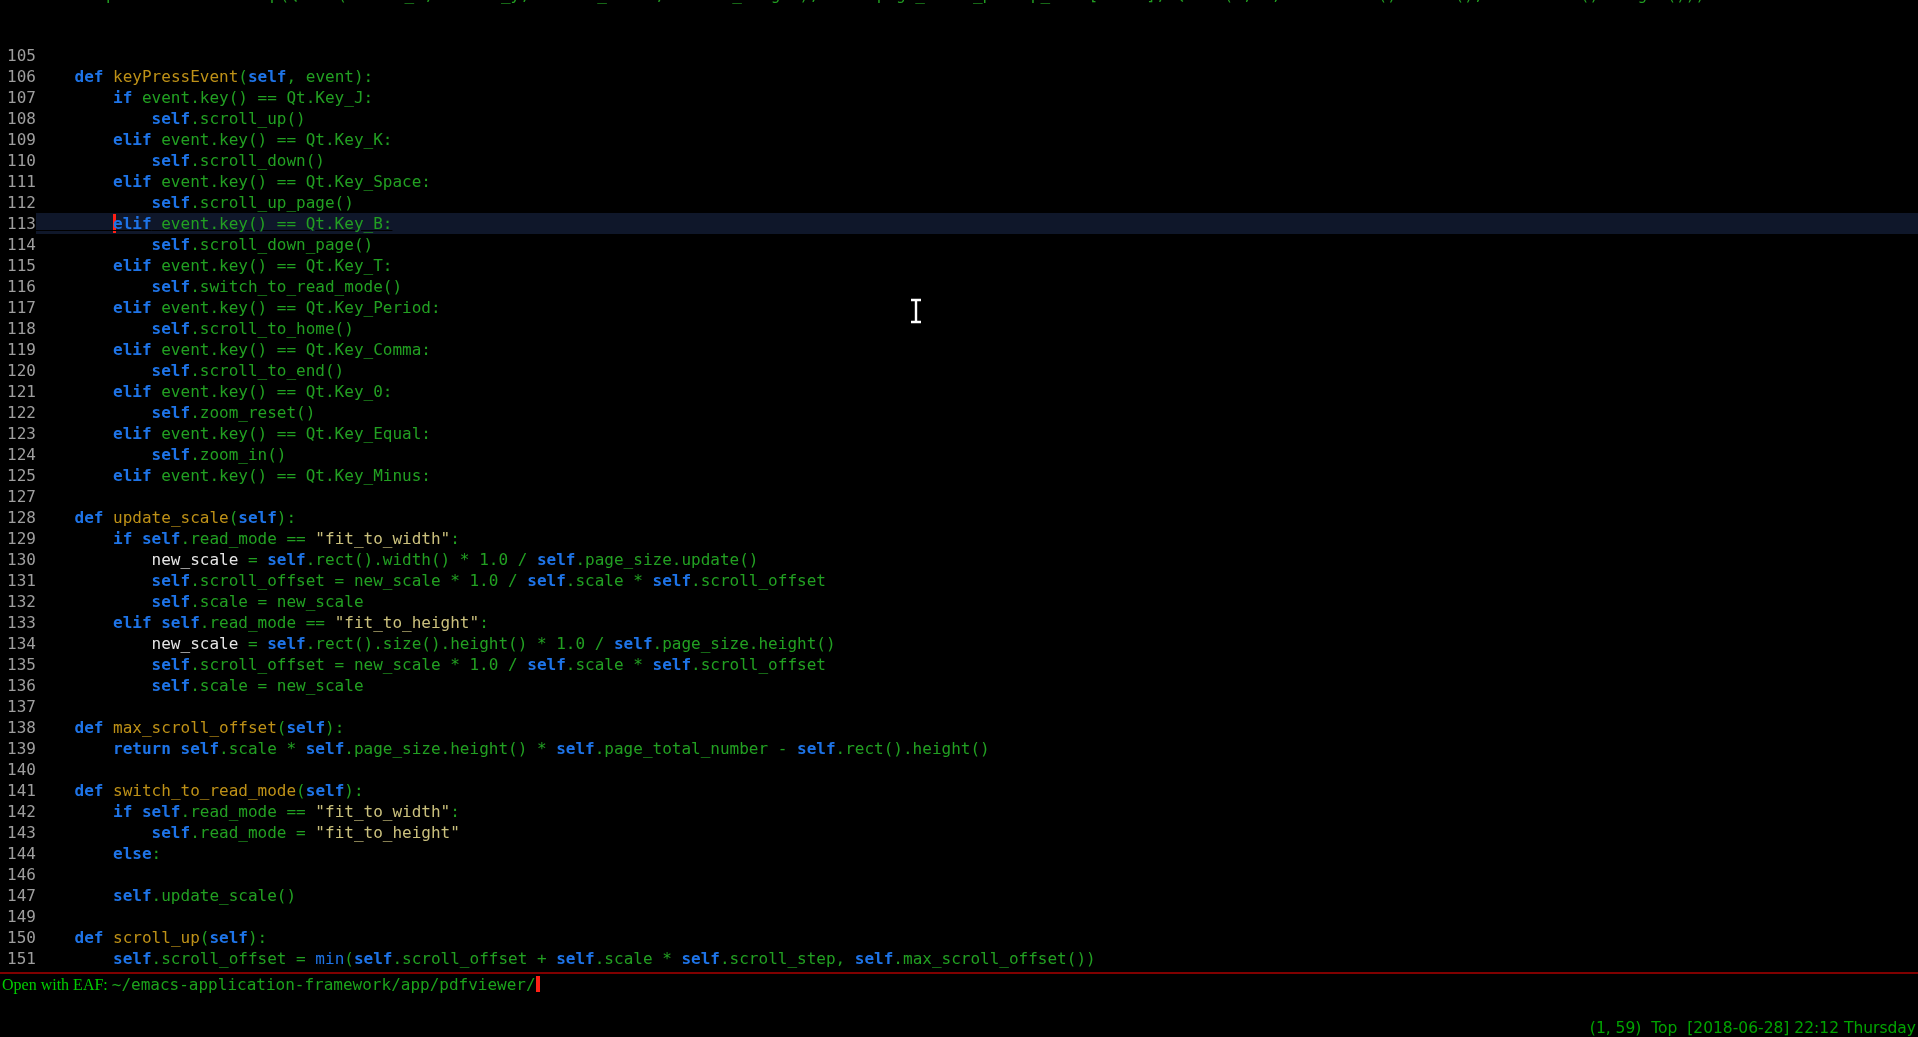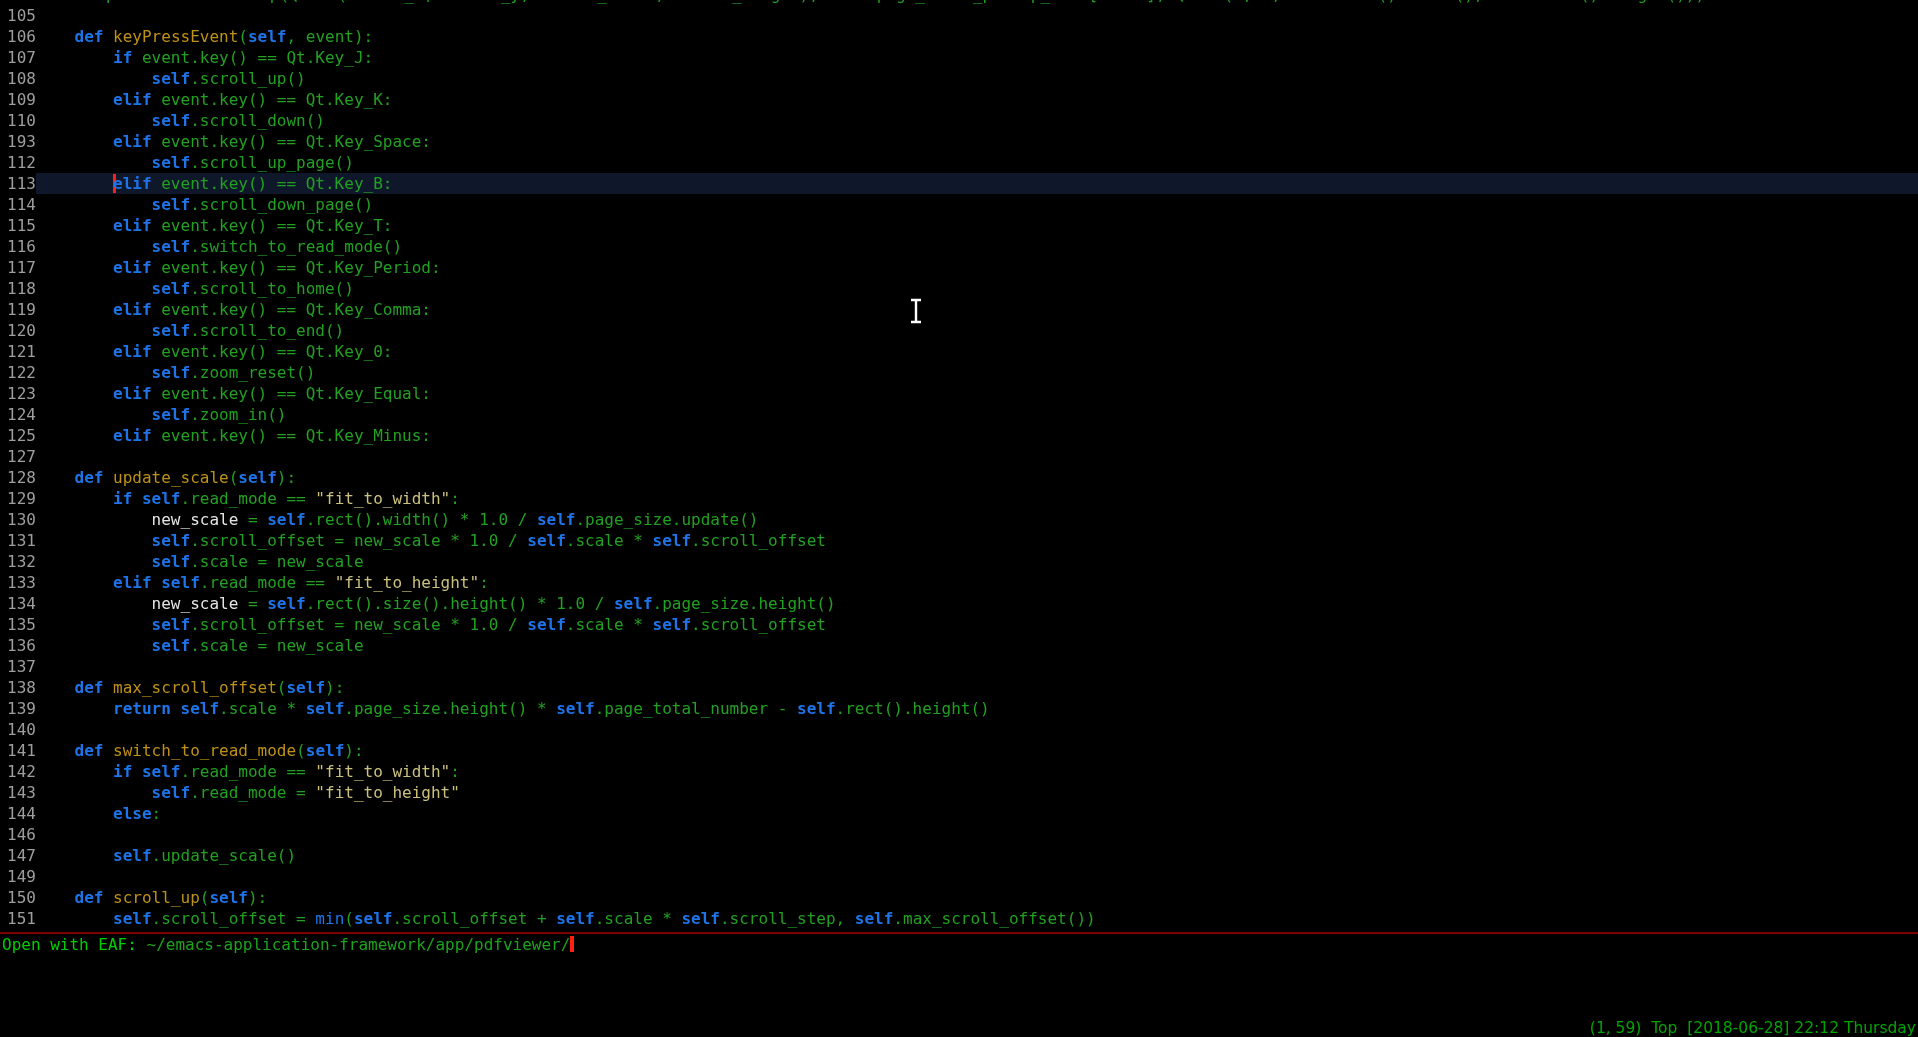--- a/index.html
+++ b/index.html
@@ -7,35 +7,35 @@
     position:relative;
     width:1918px;height:1037px;
     background:#000;
     overflow:hidden;
     font-family:"DejaVu Sans Mono",monospace;
     font-size:16px;
     line-height:21px;
   }
   .top-clip{height:5px;overflow:hidden;}
   .top-clip .inner{margin-top:-16px;color:#22A022;white-space:pre;padding-left:106px;}
-  .code-area{position:relative;}
+  .code-area{position:relative;margin-top:40px;}
   .row{display:flex;height:21px;white-space:pre;}
   .gutter{flex:0 0 36px;width:36px;text-align:right;color:#9E9E9E;}
-  .code{flex:1 1 auto;}
+  .code{flex:1 1 auto;text-decoration:underline;}
   .row.hl .code{background:#0f172a;}
   .k{color:#1E74E8;font-weight:bold;}
   .bi{color:#1E74E8;}
   .d{color:#22A022;}
   .f{color:#BE9117;}
   .s{color:#CBC17D;}
   .v{color:#e5e5e5;}
   .cur{box-shadow:inset 3px 0 0 #FF2015;}
   .modeline{height:2px;background:#800000;margin-top:3px;}
   .minibuffer{height:21px;white-space:pre;padding-left:2px;}
-  .mb-prompt{color:#00CE00;}
+  .mb-prompt{color:#00CE00;font-family:Liberation Serif, serif;}
   .mb-value{color:#1CA31C;}
   .mb-cursor{display:inline-block;width:4px;height:16px;background:#FF2015;vertical-align:-2px;}
   .statusbar{
     position:absolute;right:2px;bottom:-2px;
     font-family:"DejaVu Sans",sans-serif;
     font-size:15.5px;color:#00A400;white-space:pre;
   }
   .mouse-cursor{position:absolute;left:908px;top:297px;width:16px;height:28px;pointer-events:none;}
 </style>
 </head>
@@ -47,21 +47,21 @@
     <div class="inner">painter.drawPixmap(QRect(render_x, render_y, render_width, render_height), self.page_cache_pixmap_dict[index], QRect(0, 0, self.rect().width(), self.rect().height()))</div>
   </div>
 
   <div class="code-area">
       <div class="row"><span class="gutter">105</span><span class="code"></span></div>
       <div class="row"><span class="gutter">106</span><span class="code"><span class="d">    </span><span class="k">def</span><span class="d"> </span><span class="f">keyPressEvent</span><span class="d">(</span><span class="k">self</span><span class="d">, event):</span></span></div>
       <div class="row"><span class="gutter">107</span><span class="code"><span class="d">        </span><span class="k">if</span><span class="d"> event.key() == Qt.Key_J:</span></span></div>
       <div class="row"><span class="gutter">108</span><span class="code"><span class="d">            </span><span class="k">self</span><span class="d">.scroll_up()</span></span></div>
       <div class="row"><span class="gutter">109</span><span class="code"><span class="d">        </span><span class="k">elif</span><span class="d"> event.key() == Qt.Key_K:</span></span></div>
       <div class="row"><span class="gutter">110</span><span class="code"><span class="d">            </span><span class="k">self</span><span class="d">.scroll_down()</span></span></div>
-      <div class="row"><span class="gutter">193</span><span class="code"><span class="d">        </span><span class="k">elif</span><span class="d"> event.key() == Qt.Key_Space:</span></span></div>
+      <div class="row"><span class="gutter">111</span><span class="code"><span class="d">        </span><span class="k">elif</span><span class="d"> event.key() == Qt.Key_Space:</span></span></div>
       <div class="row"><span class="gutter">112</span><span class="code"><span class="d">            </span><span class="k">self</span><span class="d">.scroll_up_page()</span></span></div>
       <div class="row hl"><span class="gutter">113</span><span class="code"><span class="d">        </span><span class="k cur">elif</span><span class="d"> event.key() == Qt.Key_B:</span></span></div>
       <div class="row"><span class="gutter">114</span><span class="code"><span class="d">            </span><span class="k">self</span><span class="d">.scroll_down_page()</span></span></div>
       <div class="row"><span class="gutter">115</span><span class="code"><span class="d">        </span><span class="k">elif</span><span class="d"> event.key() == Qt.Key_T:</span></span></div>
       <div class="row"><span class="gutter">116</span><span class="code"><span class="d">            </span><span class="k">self</span><span class="d">.switch_to_read_mode()</span></span></div>
       <div class="row"><span class="gutter">117</span><span class="code"><span class="d">        </span><span class="k">elif</span><span class="d"> event.key() == Qt.Key_Period:</span></span></div>
       <div class="row"><span class="gutter">118</span><span class="code"><span class="d">            </span><span class="k">self</span><span class="d">.scroll_to_home()</span></span></div>
       <div class="row"><span class="gutter">119</span><span class="code"><span class="d">        </span><span class="k">elif</span><span class="d"> event.key() == Qt.Key_Comma:</span></span></div>
       <div class="row"><span class="gutter">120</span><span class="code"><span class="d">            </span><span class="k">self</span><span class="d">.scroll_to_end()</span></span></div>
       <div class="row"><span class="gutter">121</span><span class="code"><span class="d">        </span><span class="k">elif</span><span class="d"> event.key() == Qt.Key_0:</span></span></div>

